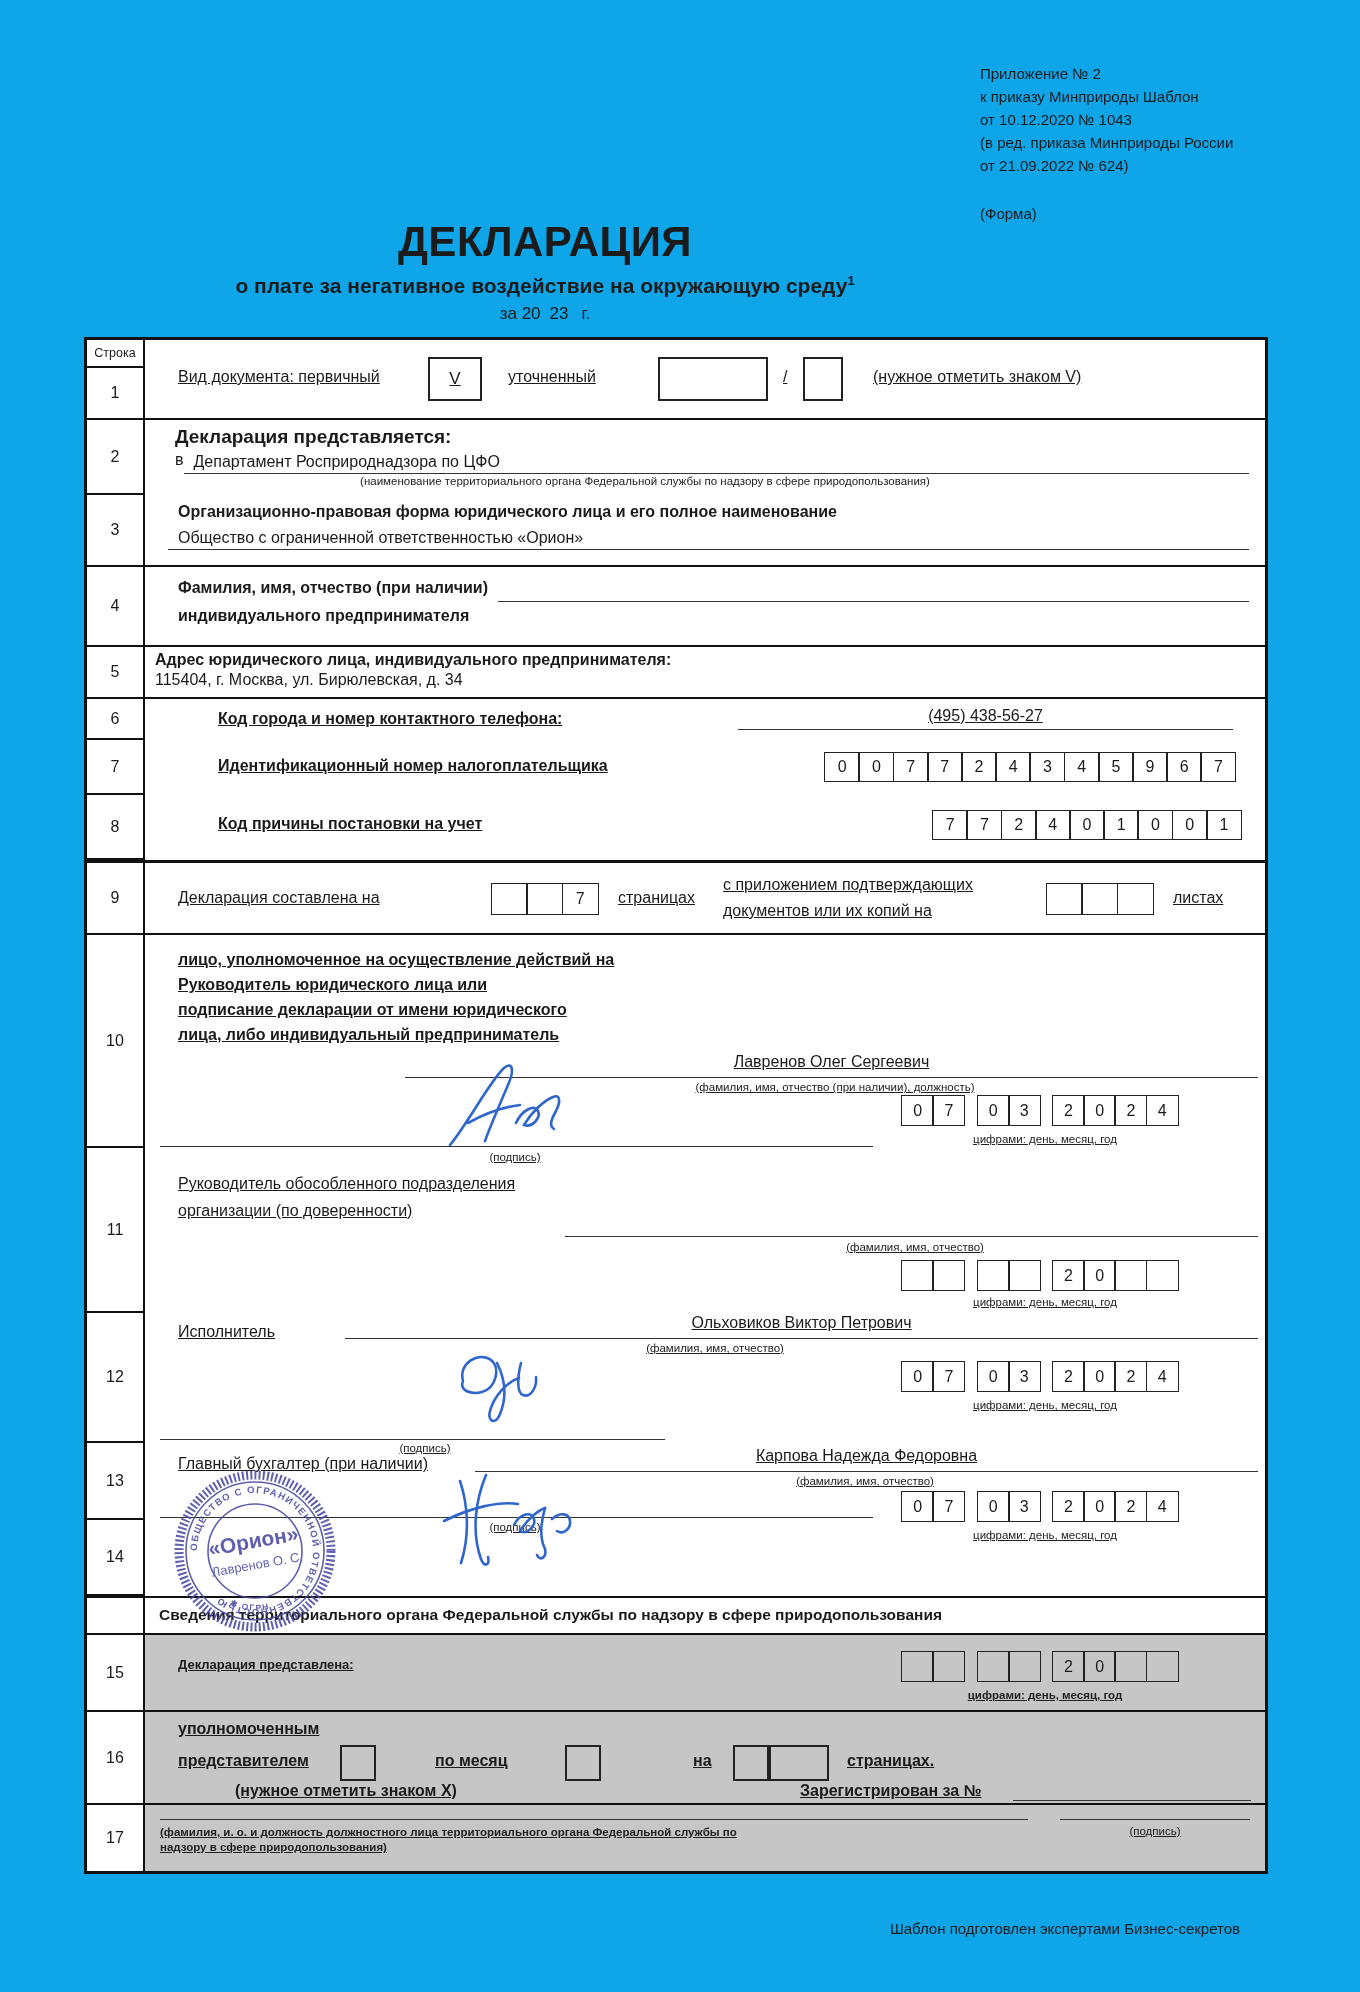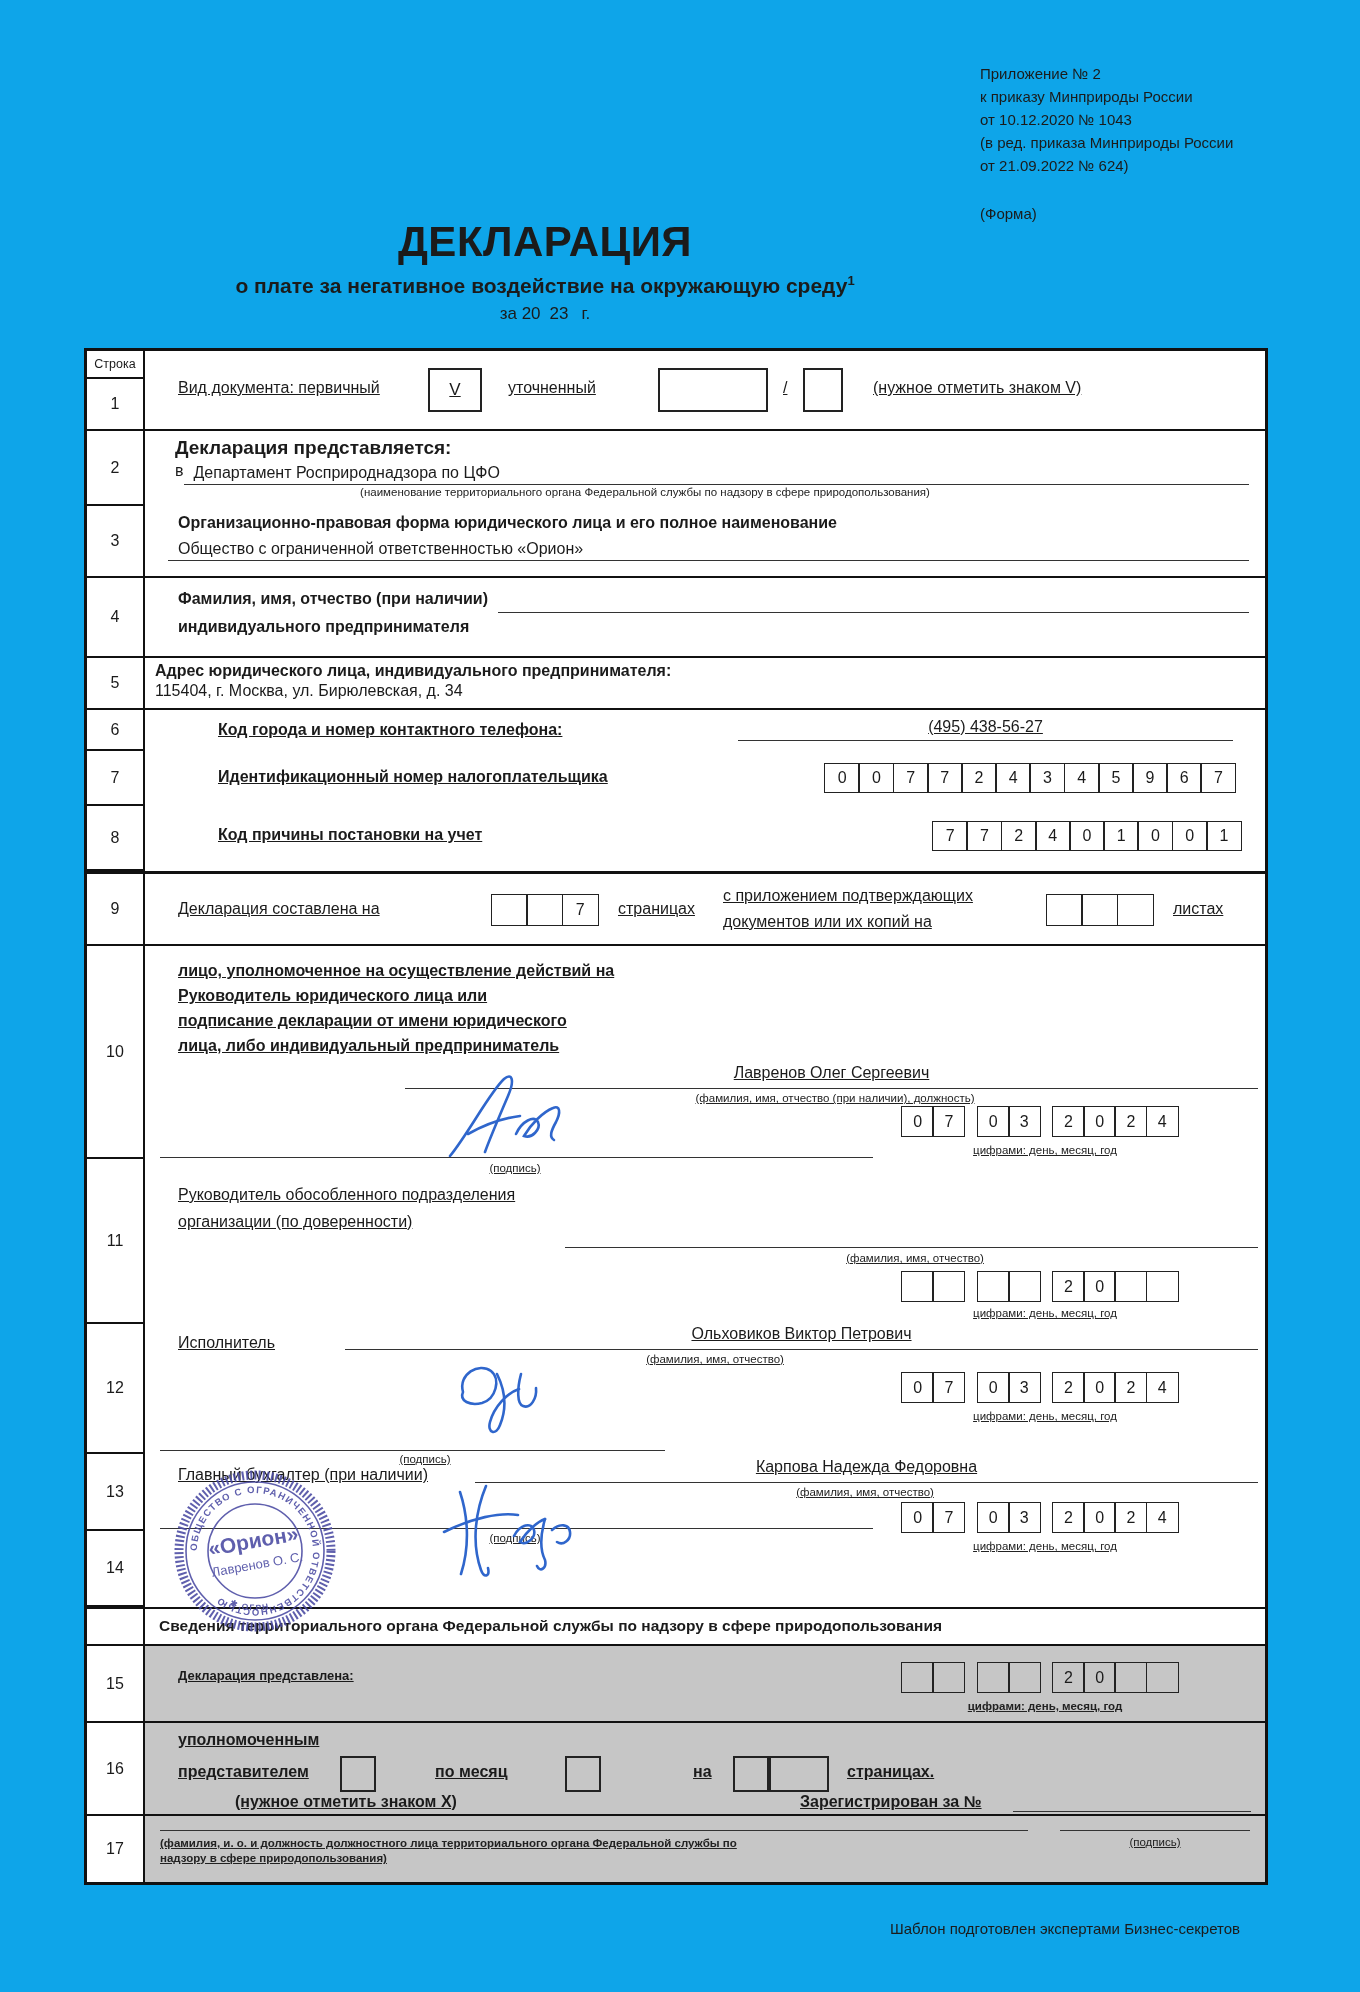--- a/index.html
+++ b/index.html
@@ -14,21 +14,21 @@
   .title-block{position:absolute;left:0;top:218px;width:1090px;text-align:center;}
   .title-main{font-size:42px;font-weight:700;letter-spacing:.5px;}
   .title-sub{font-size:21px;font-weight:700;margin-top:7px;}
   .title-sub sup{font-size:13px;font-weight:700;}
   .title-year{font-size:17px;margin-top:6px;}
   .title-year .yr{margin-left:9px;}
   .title-year .g{margin-left:13px;}
 
   
   .form-table{position:absolute;left:84px;top:337px;width:1184px;border:3px solid #111;
-              box-sizing:border-box;background:#fff;margin-top:11px;}
+              box-sizing:border-box;background:#fff;}
   .trow{display:flex;position:relative;overflow:visible;box-sizing:border-box;}
   .bt{border-top:2px solid #111;}
   .bt-thick{border-top:3px solid #111;}
   .numcol{width:58px;flex:none;border-right:2px solid #111;display:flex;align-items:center;
           justify-content:center;font-size:16px;box-sizing:border-box;background:#fff;}
   .numline .numcol{border-bottom:2px solid #111;}
   .content{flex:1;position:relative;font-size:16px;box-sizing:border-box;}
   .gray-bg{background:#c6c6c6;}
   .b{font-weight:700;}
   .abs{position:absolute;text-decoration:underline;}
@@ -55,21 +55,21 @@
   .stamp{position:absolute;left:170px;top:1466px;z-index:5;opacity:.88;}
   .footer{position:absolute;left:340px;top:1920px;width:900px;text-align:right;font-size:15px;}
 </style>
 </head>
 <body>
 
 <div class="page">
 
   <div class="header-note">
     <div>Приложение № 2</div>
-    <div>к приказу Минприроды России</div>
+    <div>к приказу Минприроды Шаблон</div>
     <div>от 10.12.2020 № 1043</div>
     <div>(в ред. приказа Минприроды России</div>
     <div>от 21.09.2022 № 624)</div>
     <div class="forma">(Форма)</div>
   </div>
 
   <div class="title-block">
     <div class="title-main">ДЕКЛАРАЦИЯ</div>
     <div class="title-sub"><span>о плате за негативное воздействие на окружающую среду</span><sup>1</sup></div>
     <div class="title-year"><span>за 20</span><span class="yr">23</span><span class="g">г.</span></div>

